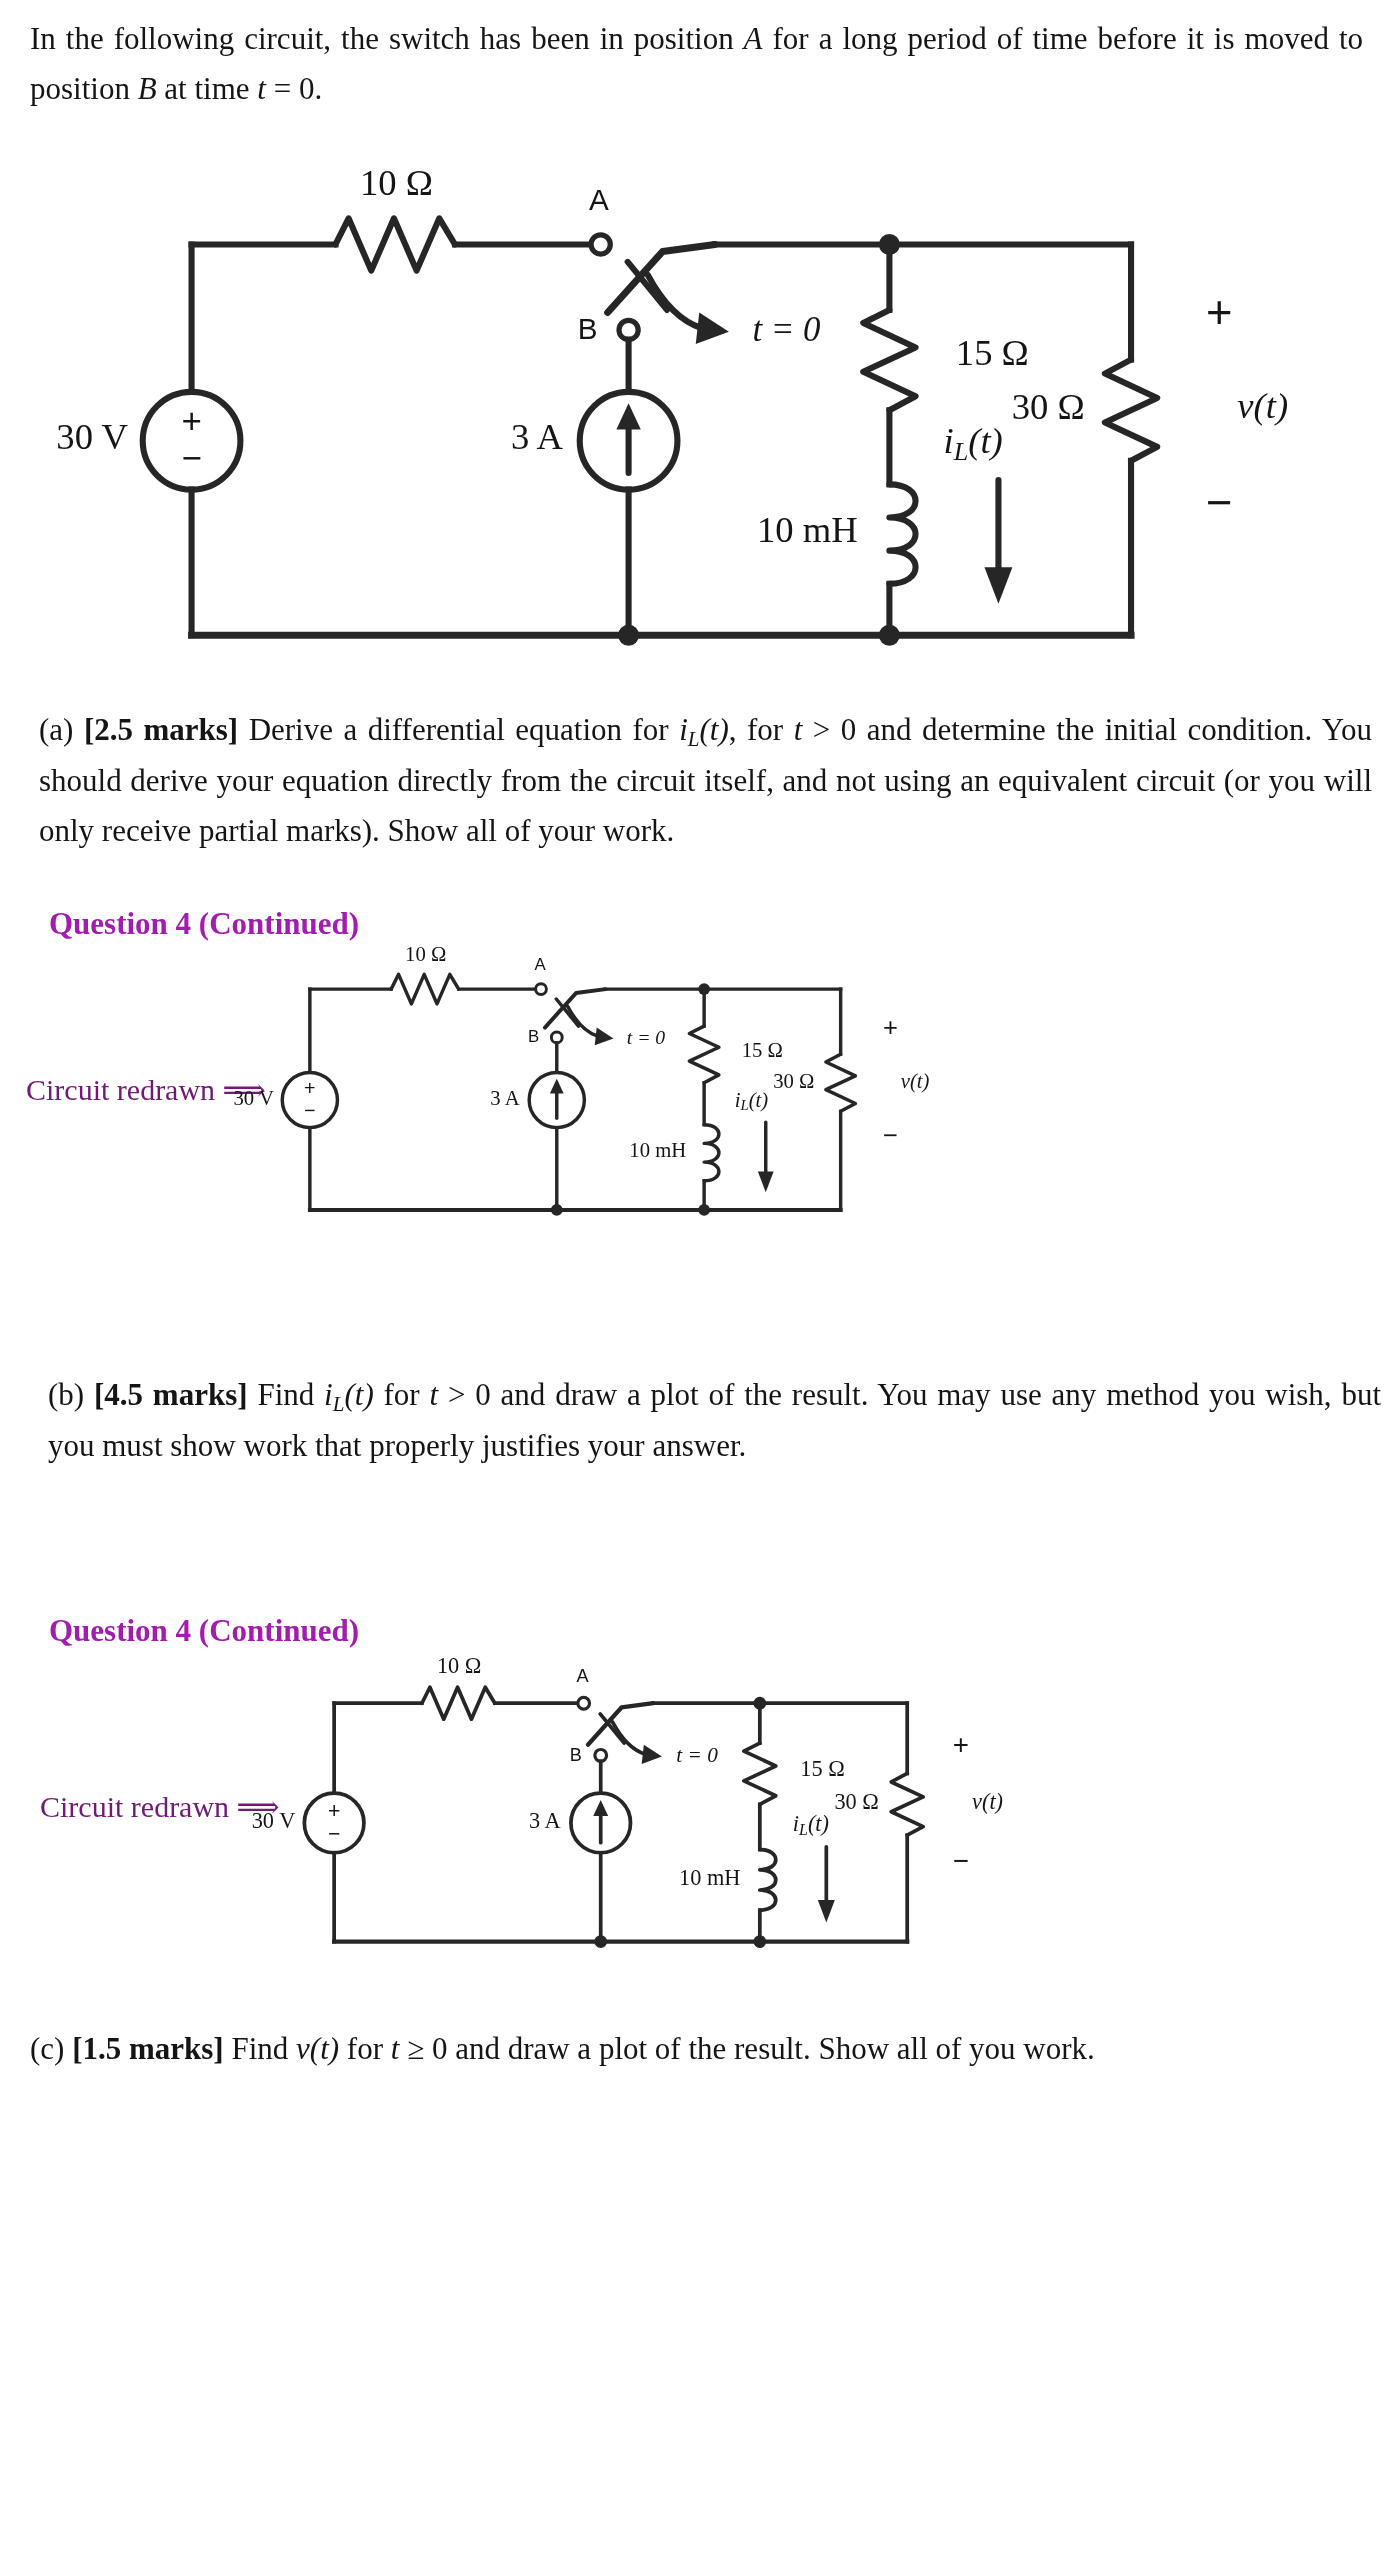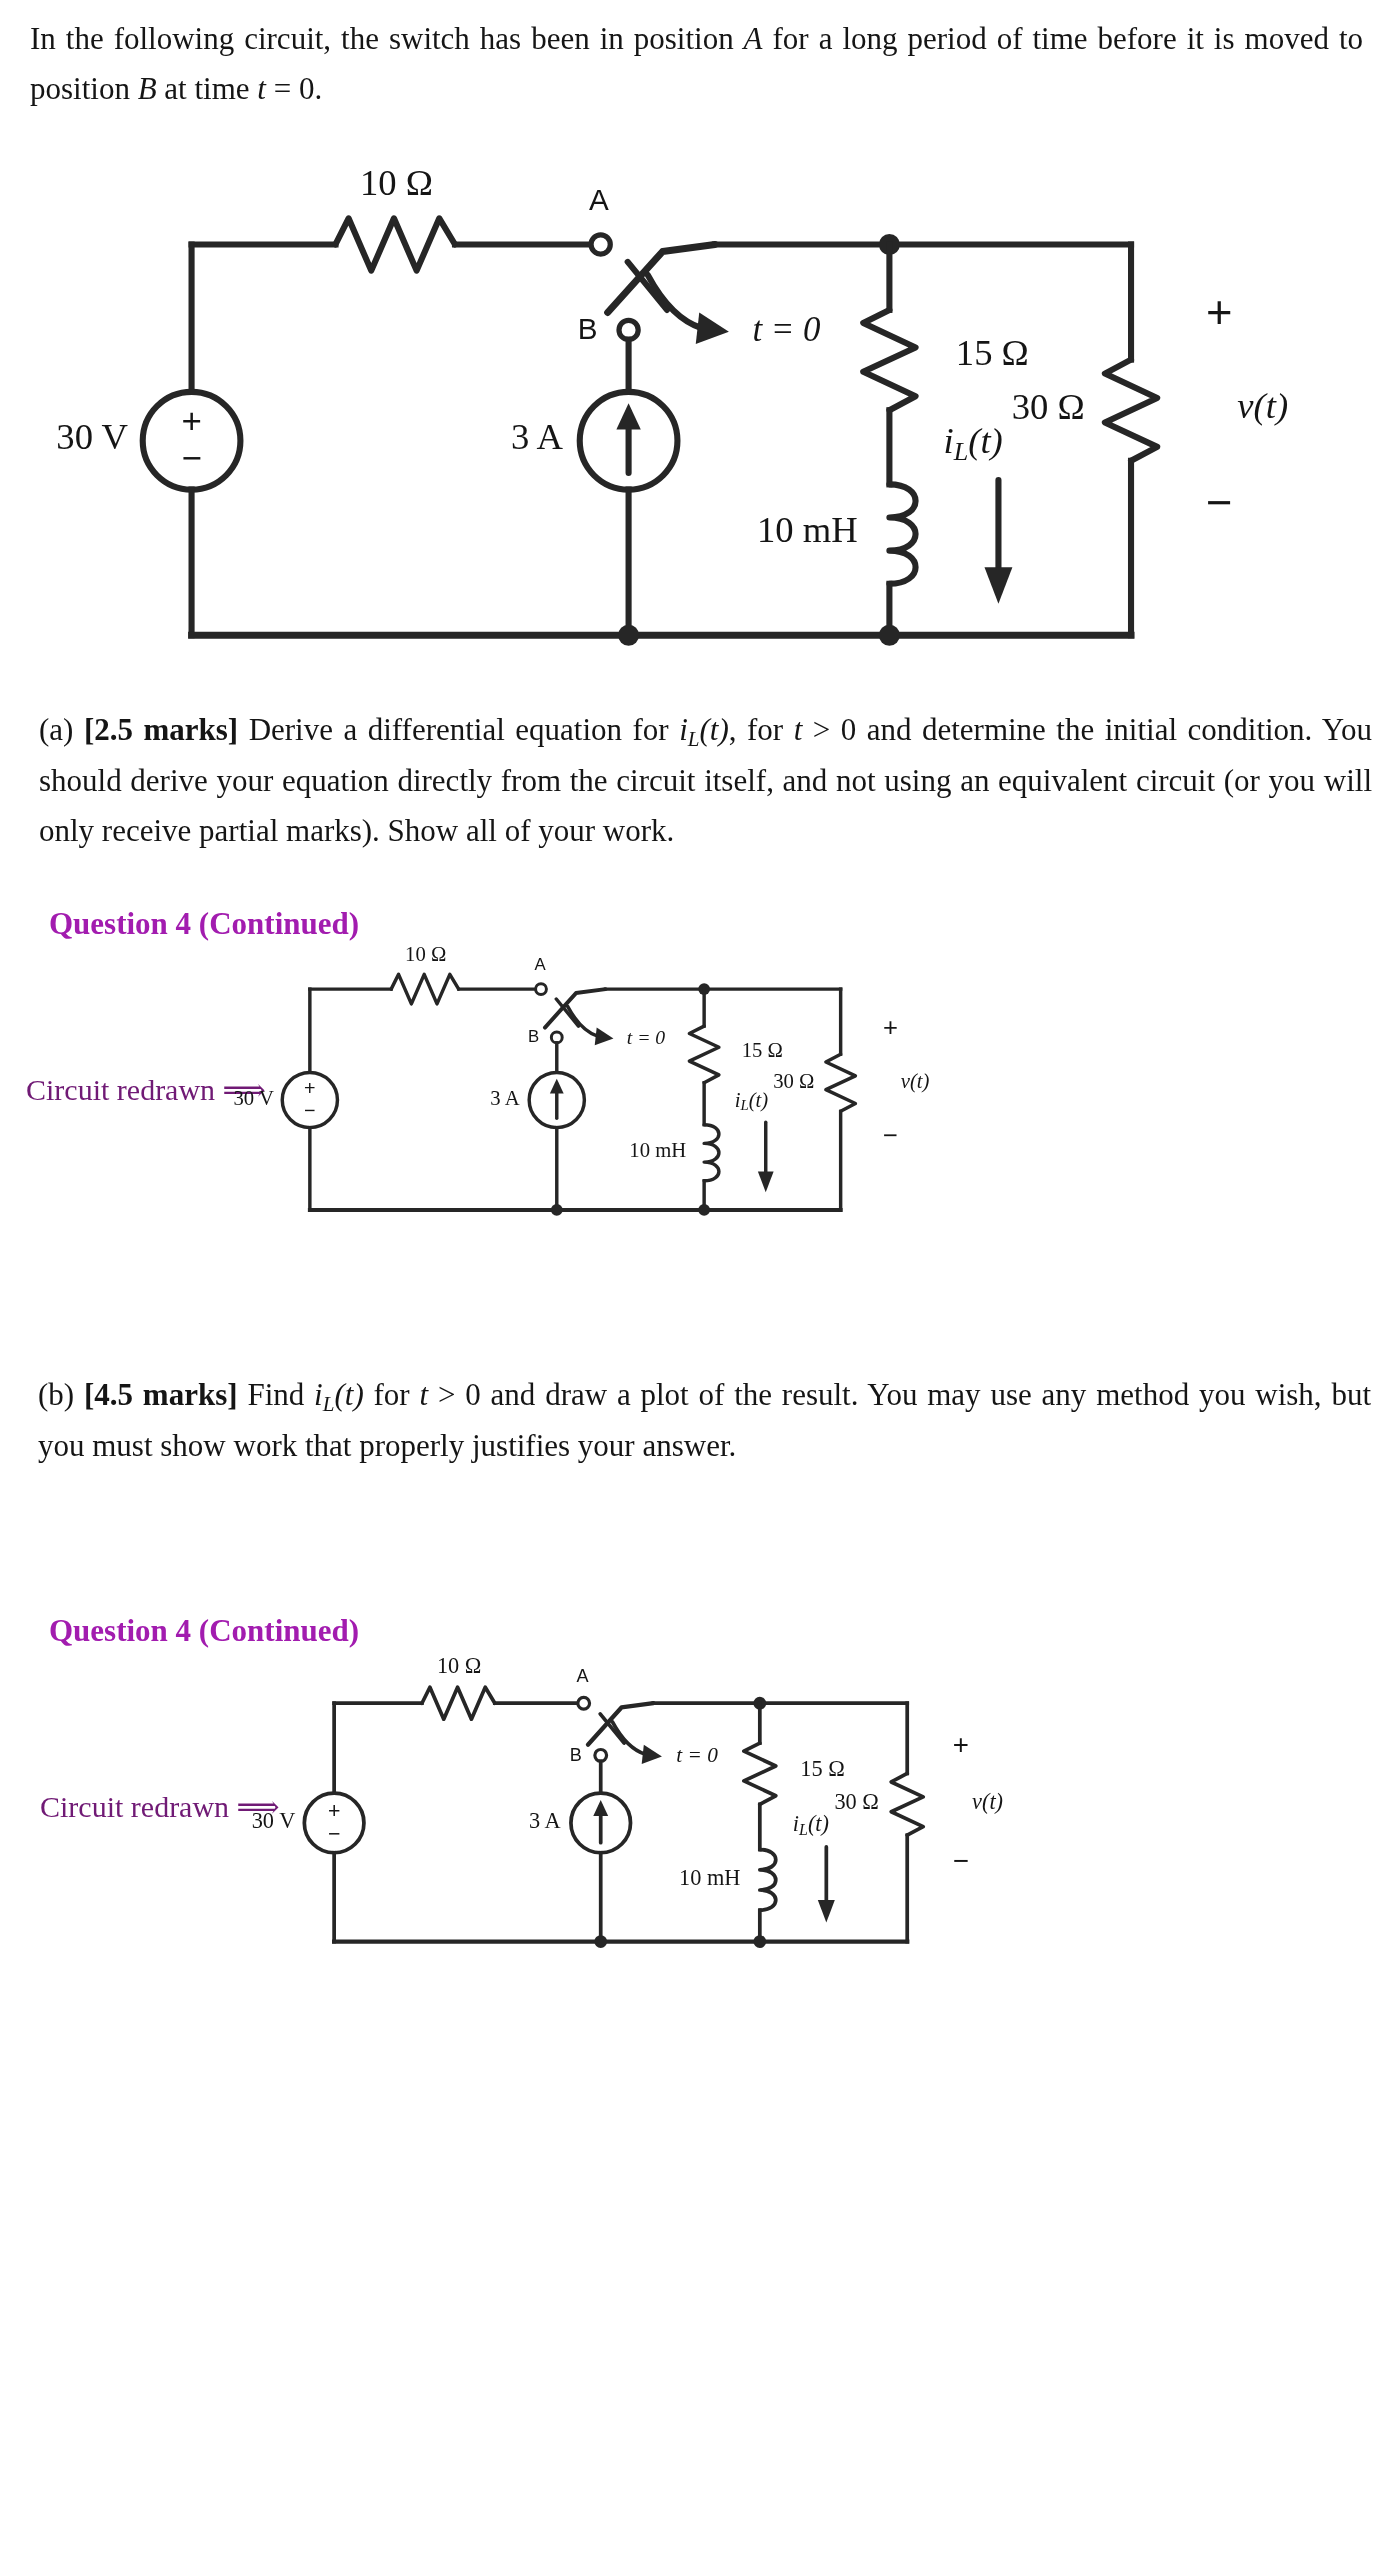--- a/index.html
+++ b/index.html
@@ -225,21 +225,21 @@
       <path class="wire" style="stroke-width:7" d="M 1237 130 L 1237 262"></path>
       <path class="sym" style="stroke-width:7" d="M 1237 262 L 1207 278 L 1267 306 L 1207 334 L 1267 362 L 1237 378"></path>
       <text class="lbl" x="1142" y="320" font-size="42" text-anchor="end">30 Ω</text>
       <path class="wire" style="stroke-width:7" d="M 1237 378 L 1237 578"></path>
       <text class="pm-sign" x="1338" y="212" font-size="52">+</text>
       <text class="lbl lbl-it" x="1388" y="320" font-size="42" text-anchor="start"><tspan>v</tspan><tspan>(t)</tspan></text>
       <text class="pm-sign" x="1338" y="430" font-size="52">−</text>
     </svg>
   </div>
 
-  <div class="para" style="left:38px; top:1370px; width:1333px;">
+  <div class="para" style="left:48px; top:1370px; width:1333px;">
     <span>(b)</span>
     <span class="bold">[4.5 marks]</span><span> Find </span><span class="mi">i</span><span class="sub">L</span><span class="mi">(t)</span><span> for </span><span class="mi">t</span><span> &gt; 0 and draw a plot of the result.  You may use any method you wish, but you must show work that properly justifies your answer.</span>
   </div>
 
   <div class="heading" style="left:49px; top:1613px;">Question 4 (Continued)</div>
 
   <div class="redrawn-label" style="left:40px; top:1789px;">Circuit redrawn ⟹</div>
 
   <div class="circuit" style="left:249px; top:1634px; transform: scale(0.61);">
     <svg width="1291" height="541" viewBox="0 0 1480 620">
@@ -292,16 +292,20 @@
       <path class="wire" style="stroke-width:7" d="M 1237 130 L 1237 262"></path>
       <path class="sym" style="stroke-width:7" d="M 1237 262 L 1207 278 L 1267 306 L 1207 334 L 1267 362 L 1237 378"></path>
       <text class="lbl" x="1142" y="320" font-size="42" text-anchor="end">30 Ω</text>
       <path class="wire" style="stroke-width:7" d="M 1237 378 L 1237 578"></path>
       <text class="pm-sign" x="1338" y="212" font-size="52">+</text>
       <text class="lbl lbl-it" x="1388" y="320" font-size="42" text-anchor="start"><tspan>v</tspan><tspan>(t)</tspan></text>
       <text class="pm-sign" x="1338" y="430" font-size="52">−</text>
     </svg>
   </div>
 
+  <div class="para" style="left:30px; top:2024px; width:1333px; text-align:left;">
+    <span>(c)</span>
+    <span class="bold">[1.5 marks]</span><span> Find </span><span class="mi">v</span><span class="mi">(t)</span><span> for </span><span class="mi">t</span><span> ≥ 0 and draw a plot of the result. Show all of you work.</span>
+  </div>
 
 
 </div>
 
 
 </body></html>

